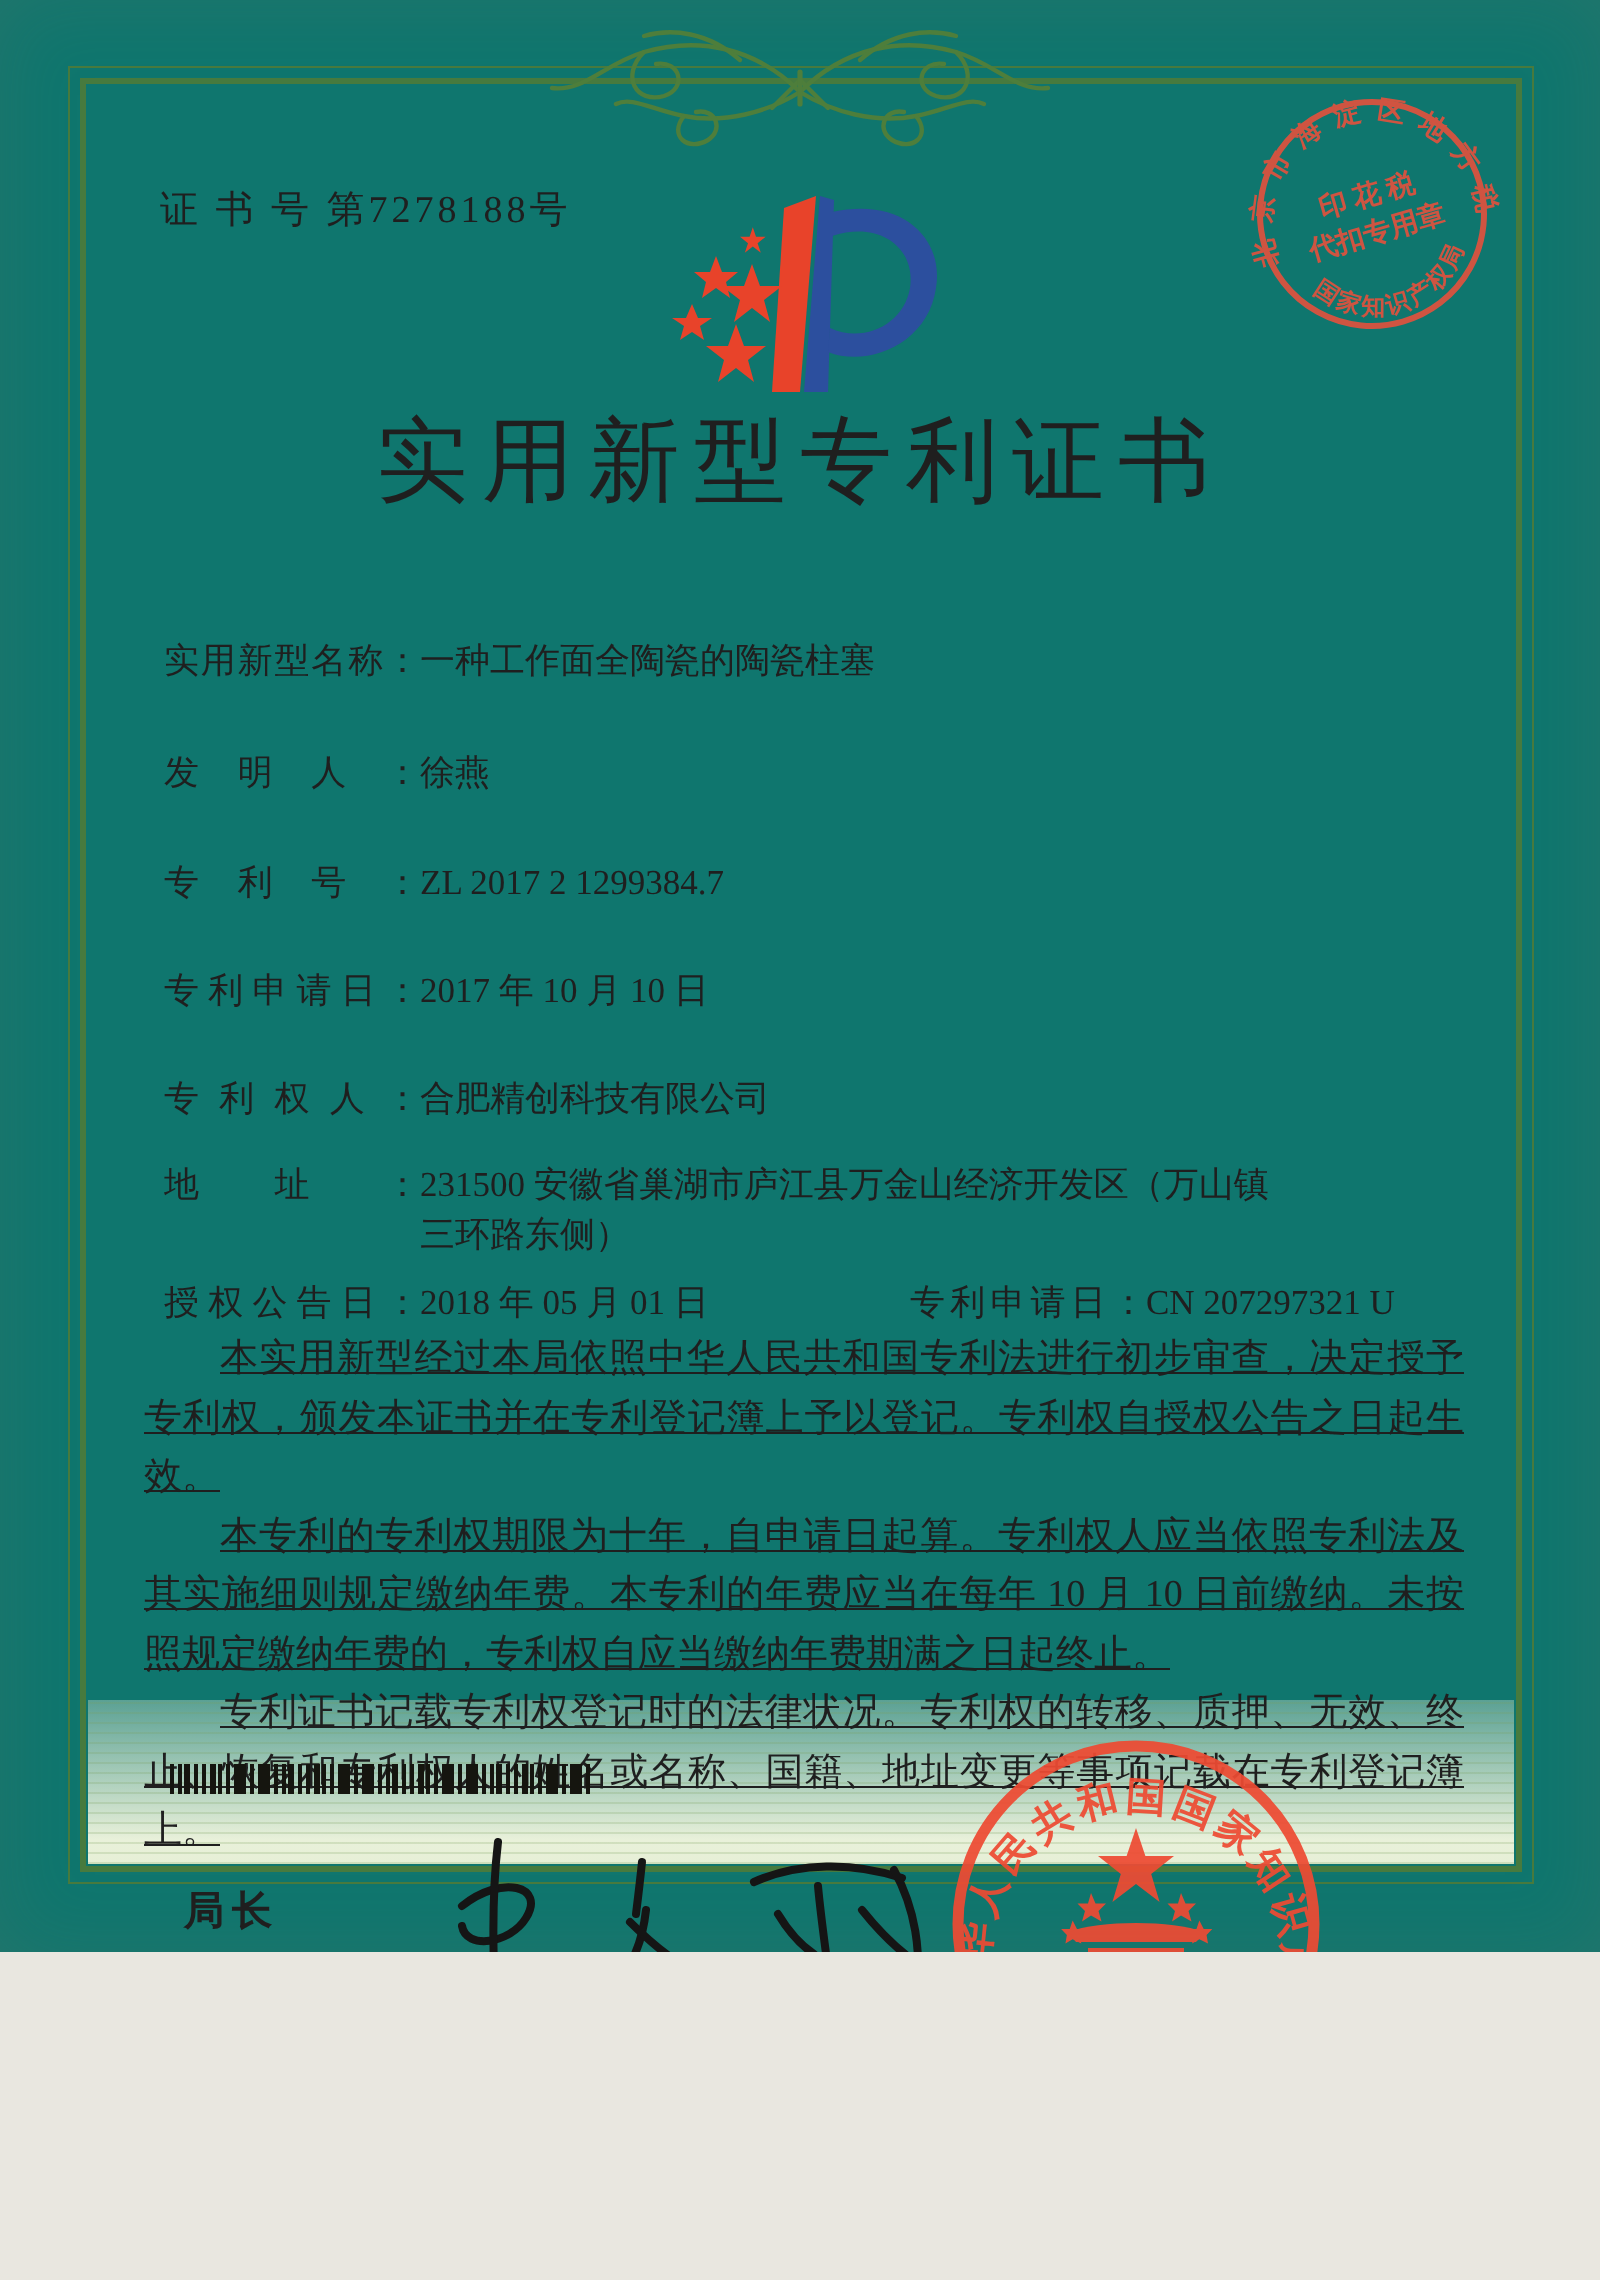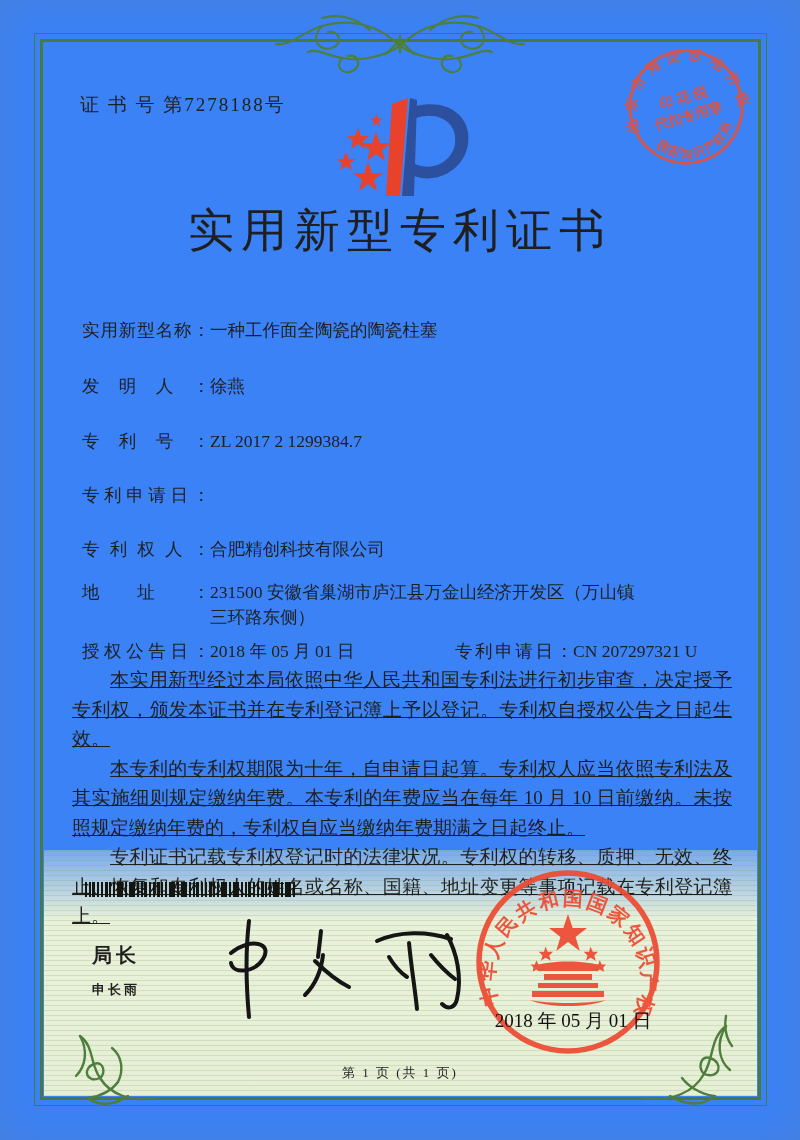--- a/index.html
+++ b/index.html
@@ -1,18 +1,18 @@
 <!DOCTYPE html>
 <html><head>
 <meta charset="utf-8">
 <style>
   html,body{margin:0;padding:0;background:#e9e7e0;}
   .paper{
-    position:relative;width:800px;height:1140px;margin:0 auto;
-    background:#3b82f6;overflow:hidden;
+    position:relative;width:800px;height:976px;margin:0 auto;
+    background:#0f766e;overflow:hidden;
     font-family:"Liberation Serif","DejaVu Serif",serif;color:#1f1f1f;
     box-shadow:inset 0 0 40px rgba(120,115,100,.18);
   }
   .frame-outer{position:absolute;left:34px;top:33px;right:33px;bottom:34px;border:1.5px solid #477a3e;}
   .frame-inner{position:absolute;left:40px;top:39px;right:39px;bottom:40px;border:3px solid #477a3e;}
   .green-band{
     position:absolute;left:44px;right:43px;top:850px;bottom:44px;
     background:
       repeating-linear-gradient(0deg, rgba(122,160,92,.22) 0 1px, rgba(122,160,92,0) 1px 5px),
       linear-gradient(180deg, rgba(233,241,219,.35) 0, #e9f1da 70px, #e6efd6 100%);
@@ -137,20 +137,21 @@
   <div class="frow r1">
     <span class="flabel">实用新型名称：</span>
     <span class="fvalue">一种工作面全陶瓷的陶瓷柱塞</span>
   </div>
   <div class="frow r3">
     <span class="flabel">专利号：</span>
     <span class="fvalue">ZL 2017 2 1299384.7</span>
   </div>
   <div class="frow r4">
     <span class="flabel">专利申请日：</span>
+    <span class="fvalue">2017 年 10 月 10 日</span>
   </div>
   <div class="frow r5">
     <span class="flabel">专利权人：</span>
     <span class="fvalue">合肥精创科技有限公司</span>
   </div>
   <div class="frow r6">
     <span class="flabel">地址：</span>
     <span class="fvalue">231500 安徽省巢湖市庐江县万金山经济开发区（万山镇
 三环路东侧）</span>
   </div>

